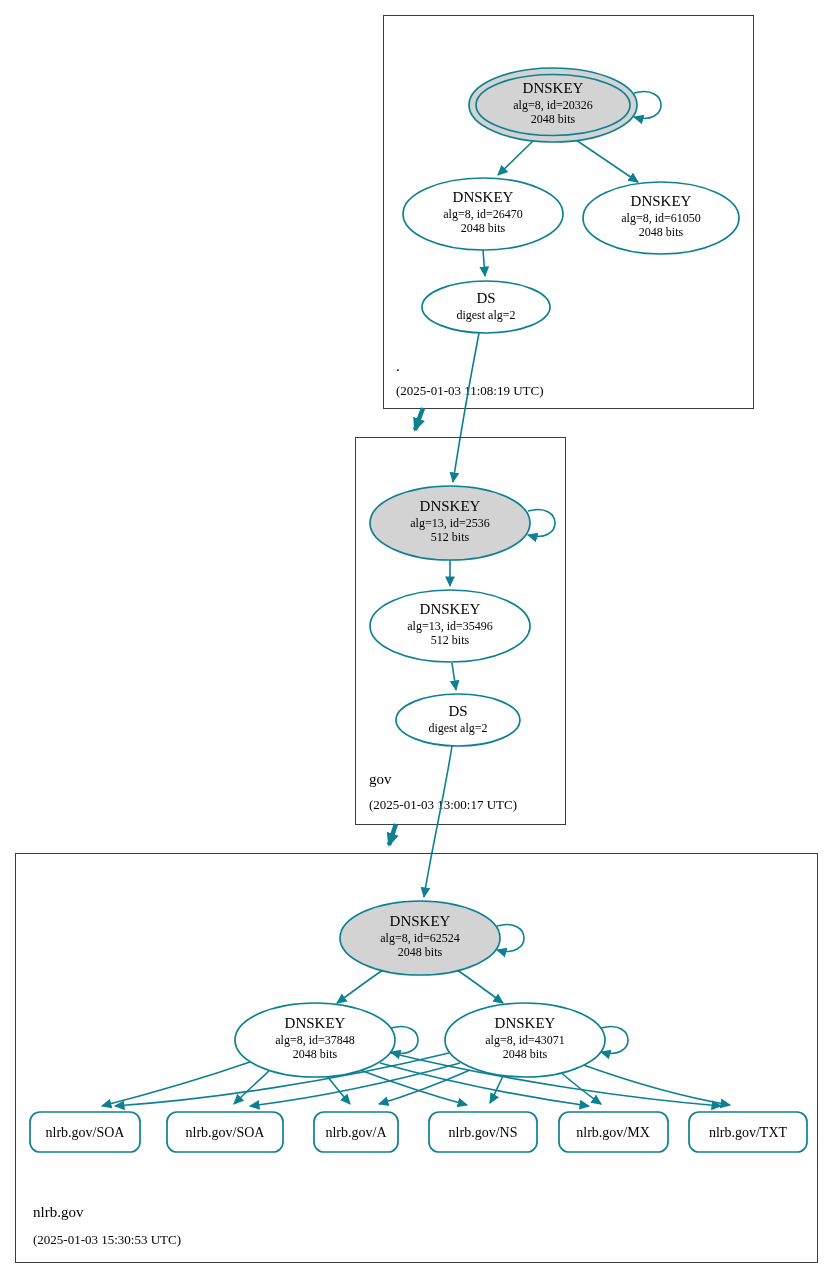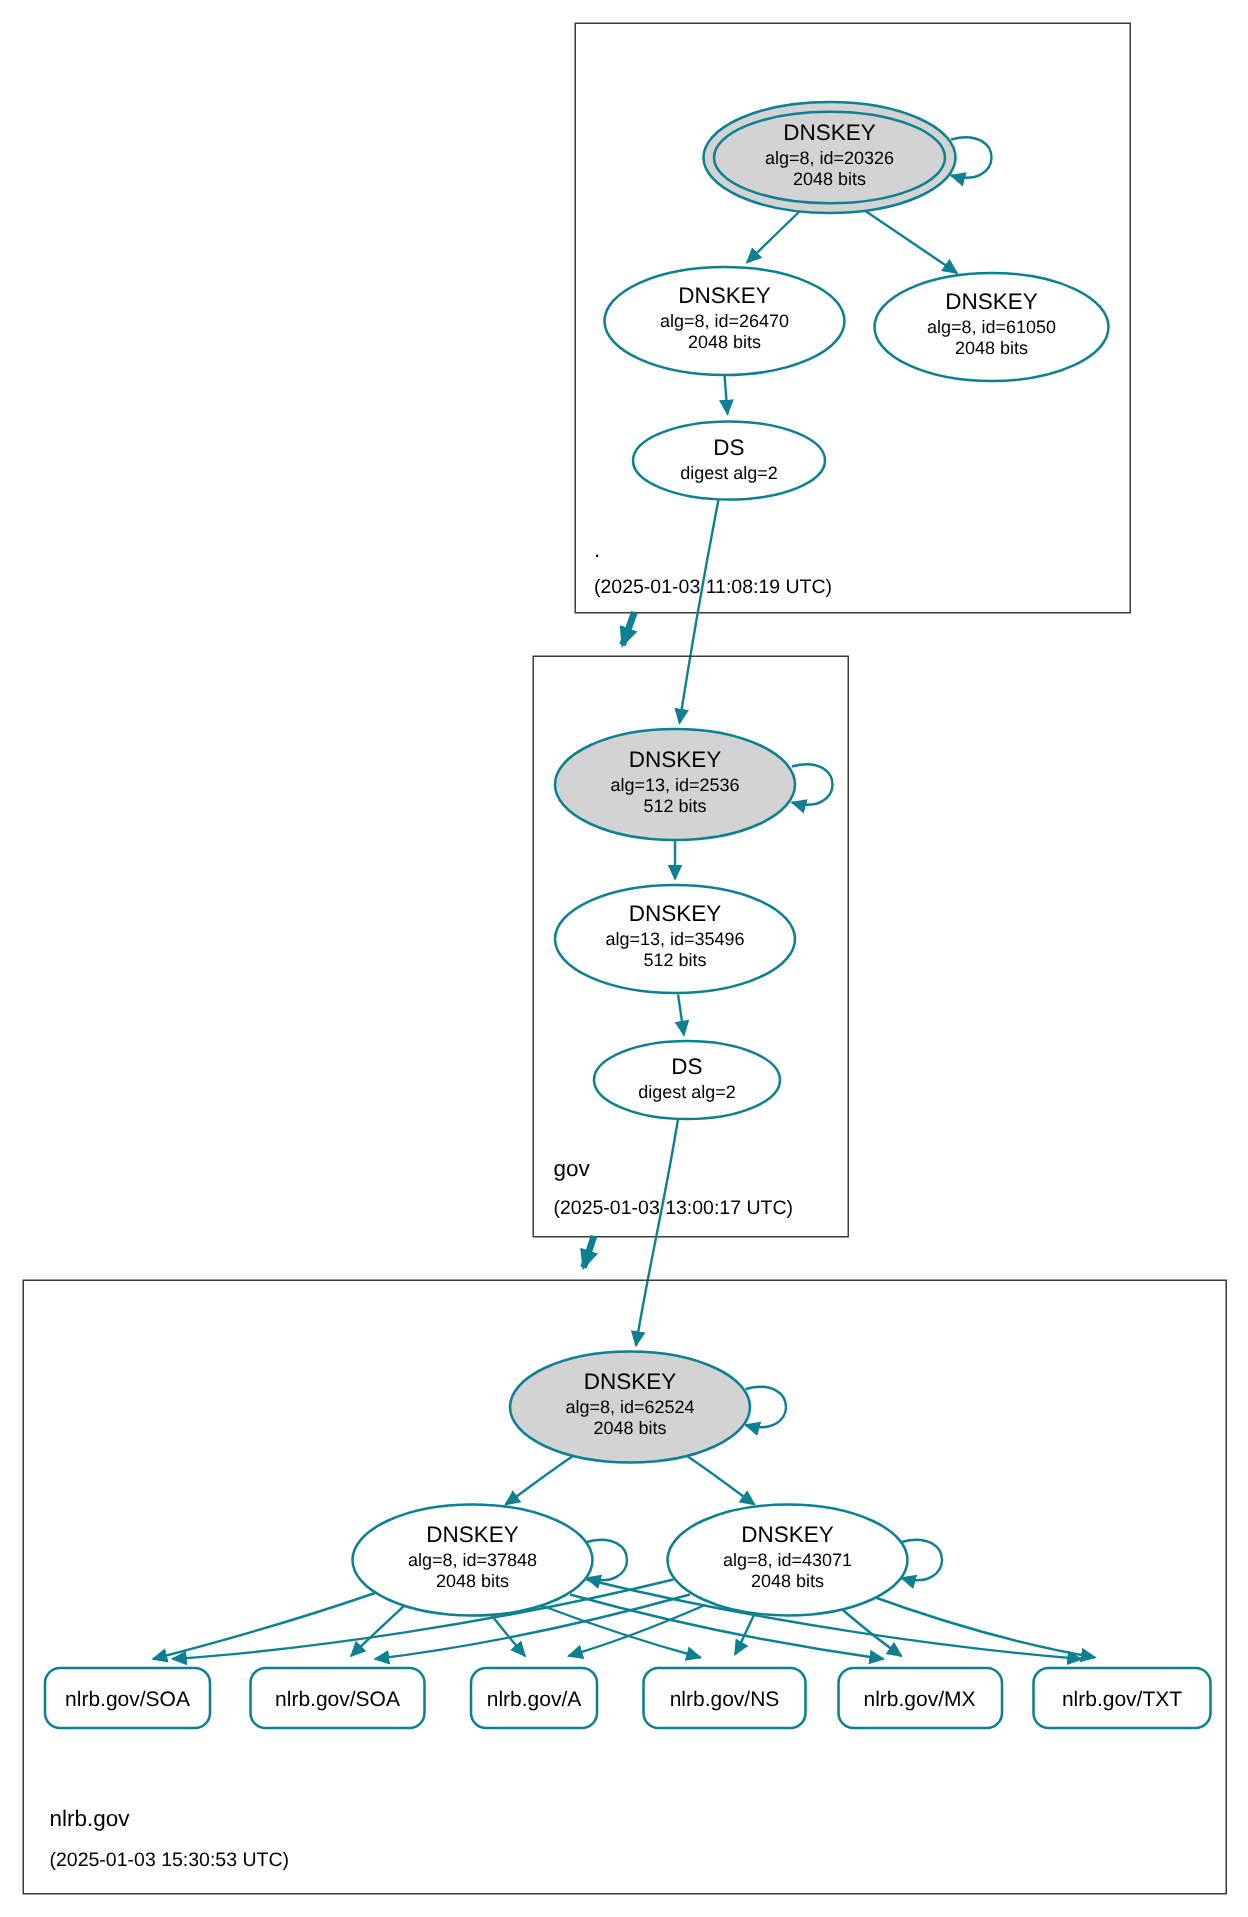--- a/index.html
+++ b/index.html
@@ -1,21 +1,21 @@
 <!DOCTYPE html>
 <html style="--edge: #0d8191; --sep_fill: #d3d3d3; --cluster_border: #3c3c3c; --text: #000000; --background: #ffffff;"><head>
 <meta charset="utf-8">
 <style>
   html, body { margin: 0; padding: 0; background: #ffffff; }
   .stage {
     position: relative;
     width: 832px;
     height: 1278px;
     background: var(--background, #ffffff);
-    font-family: Liberation Sans, sans-serif;
+    font-family: Liberation Serif, serif;
     overflow: hidden;
   }
   svg { display: block; }
   .cluster { fill: none; stroke: var(--cluster_border, #3c3c3c); stroke-width: 1; }
   .edge { fill: none; stroke: var(--edge, #0d8191); stroke-width: 1.6; }
   .edge-thick { fill: none; stroke: var(--edge, #0d8191); stroke-width: 4.5; }
   .node-ellipse { fill: #ffffff; stroke: var(--edge, #0d8191); stroke-width: 1.7; }
   .node-ellipse.sep { fill: var(--sep_fill, #d3d3d3); }
   .inner { fill: none; stroke: var(--edge, #0d8191); stroke-width: 1.7; }
   .rrset { fill: #ffffff; stroke: var(--edge, #0d8191); stroke-width: 1.7; }

